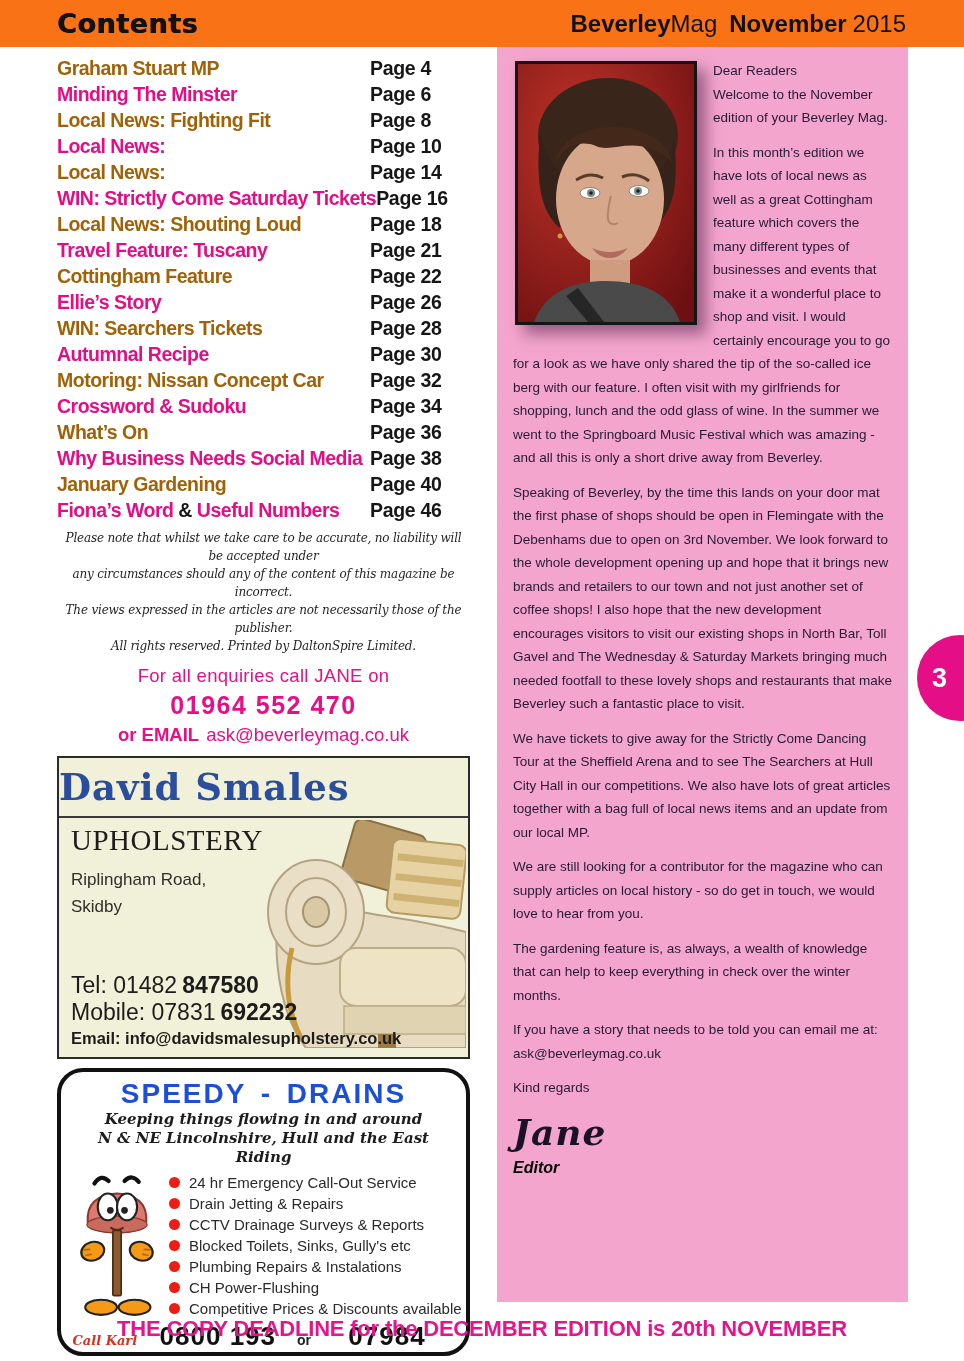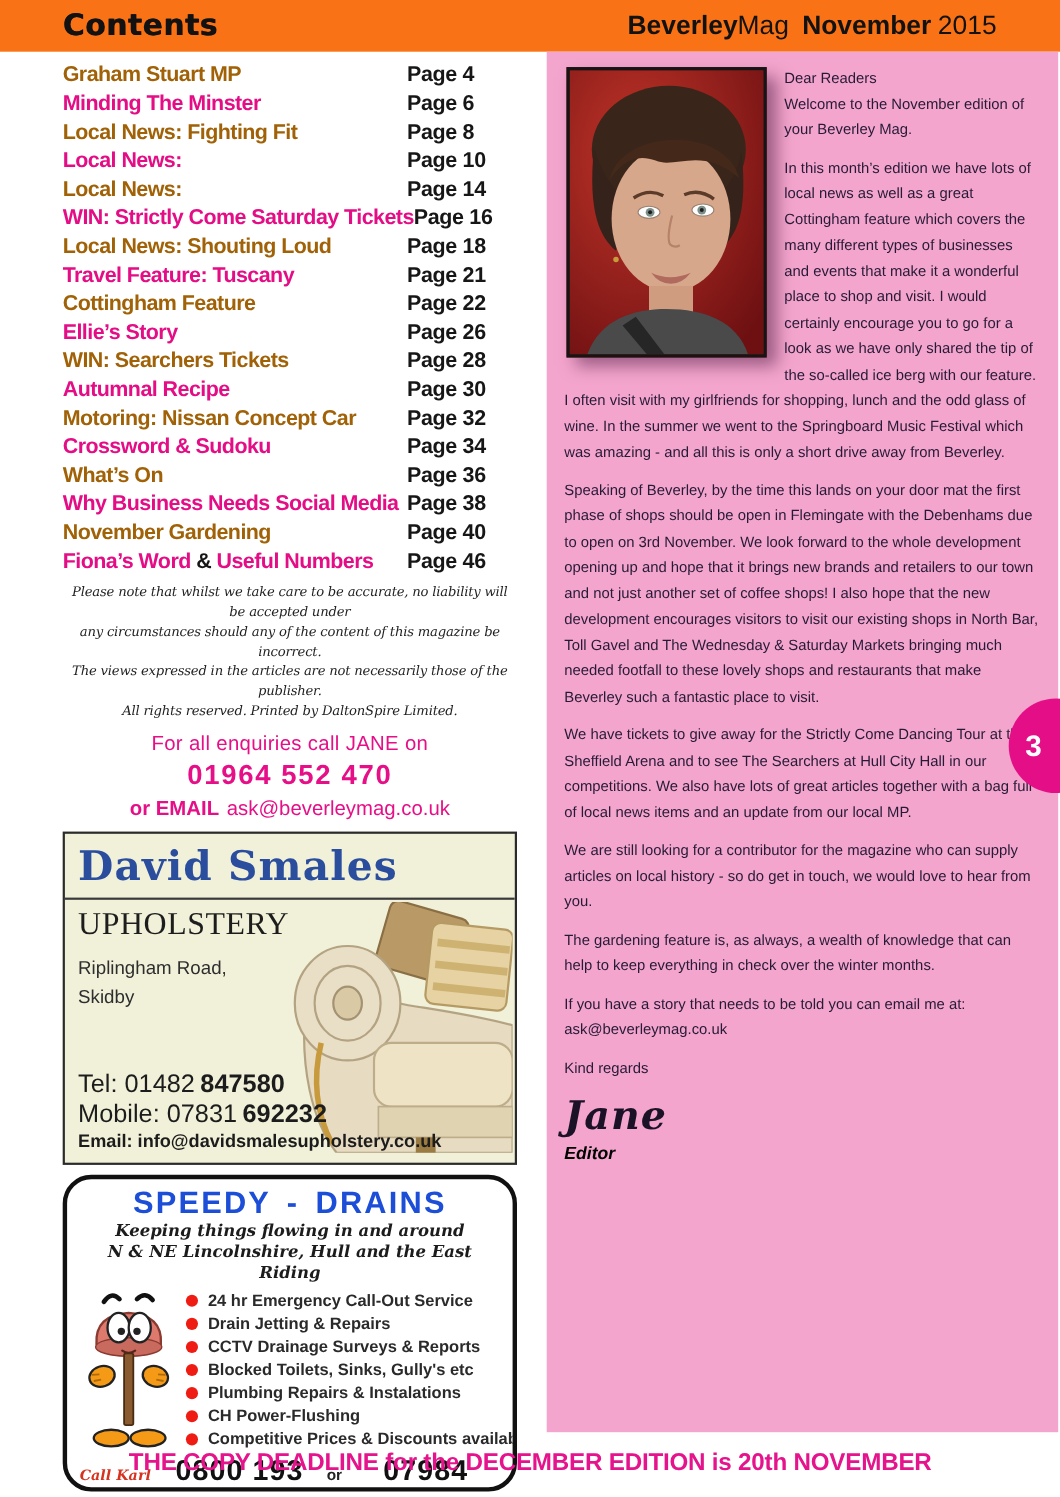--- a/index.html
+++ b/index.html
@@ -35,51 +35,51 @@
   .enq1{font-size:18.5px;letter-spacing:.3px;}
   .enq-phone{font-size:25px;font-weight:800;letter-spacing:1.5px;margin-top:4px;}
   .enq3{font-size:18.5px;margin-top:4px;}
   .enq3 .bold{font-weight:bold;margin-right:7px;}
   .enq3 .email{font-weight:normal;}
 
   
   .smales{margin-top:10px;height:303px;border:2px solid #2b2b2b;background:#f1f0d8;
       box-sizing:border-box;position:relative;overflow:hidden;}
   .smales-head{height:58px;border-bottom:2px solid #3a3a3a;display:flex;align-items:center;
-      padding-left:12px;font-family:"DejaVu Serif",serif;font-weight:bold;font-size:37px;
+      padding-left:0;font-family:"DejaVu Serif",serif;font-weight:bold;font-size:37px;
       color:#2b4d9e;letter-spacing:1px;}
   .sofa{position:absolute;right:2px;top:62px;width:238px;height:228px;}
   .smales-trade{position:absolute;left:12px;top:66px;font-family:"Liberation Serif",serif;
       font-size:29px;color:#1d1d1d;letter-spacing:.5px;}
   .smales-addr{position:absolute;left:12px;top:108px;font-size:17px;color:#2e2e2e;line-height:27px;}
   .smales-contact{position:absolute;left:12px;top:214px;color:#1c1c1c;}
   .sm-tel{font-size:23px;line-height:27px;white-space:nowrap;}
   .sm-tel .bd{font-weight:bold;margin-left:5px;}
   .sm-email{font-size:16.5px;font-weight:bold;margin-top:3px;white-space:nowrap;}
 
   
   .speedy{margin-top:9px;height:288px;border:4px solid #111;border-radius:26px;background:#fff;
       box-sizing:border-box;padding:5px 10px 0;text-align:center;overflow:hidden;}
   .speedy-name{font-family:Liberation Sans, sans-serif;font-weight:bold;font-size:28px;color:#1d4ed8;
       letter-spacing:2px;word-spacing:5px;line-height:33px;}
   .speedy-tag{font-family:"DejaVu Serif",serif;font-style:italic;font-weight:bold;
       font-size:15px;color:#1c1c1c;line-height:19px;}
   .speedy-mid{display:flex;margin-top:3px;text-align:left;align-items:flex-start;}
   .plunger{width:92px;height:150px;flex:0 0 92px;}
   .speedy-bullets{list-style:none;margin:2px 0 0;padding:0 0 0 6px;flex:1;}
-  .speedy-bullets li{display:flex;align-items:center;font-size:15px;font-weight:bold;
+  .speedy-bullets li{display:flex;align-items:center;font-size:15px;font-weight:normal;
       color:#2a2a2a;height:21px;white-space:nowrap;}
   .dot{width:11px;height:11px;border-radius:50%;background:#ee1c12;margin-right:9px;flex:0 0 11px;}
   .speedy-phone{display:flex;align-items:baseline;justify-content:center;gap:7px;margin-top:1px;}
   .call{font-family:"DejaVu Serif",serif;font-style:italic;font-weight:bold;font-size:13px;color:#d5321f;}
   .num{font-size:26px;font-weight:800;color:#111;letter-spacing:1px;}
   .or{font-size:14px;font-weight:bold;color:#222;}
 
   
-  .pink-panel{position:absolute;left:497px;top:47px;width:465px;height:1255px;background:#f4a5cd;
+  .pink-panel{position:absolute;left:497px;top:47px;width:411px;height:1255px;background:#f4a5cd;
       padding:12px 16px;box-sizing:border-box;overflow:hidden;color:#261a36;
       font-size:13.5px;line-height:23.5px;}
   .photo-wrap{float:left;width:176px;height:258px;border:3px solid #151515;
       margin:2px 16px 8px 2px;box-shadow:9px 9px 14px rgba(70,20,60,.5);background:#8c1a1a;}
   .photo-wrap svg{display:block;}
   .pink-panel p{margin:0 0 11px;}
   .bline{display:block;}
   .signature{font-family:"DejaVu Serif",serif;font-style:italic;font-weight:bold;font-size:36px;
       line-height:42px;margin:2px 0 3px;letter-spacing:1px;color:#1c1228;}
   .role{font-style:italic;font-size:16px;color:#000000;font-weight:bold;}
@@ -166,21 +166,21 @@
         </div>
       <div class="trow">
           <span class="tt">What’s On</span>
           <span class="tp">Page 36</span>
         </div>
       <div class="trow">
           <span class="tt m">Why Business Needs Social Media</span>
           <span class="tp">Page 38</span>
         </div>
       <div class="trow">
-          <span class="tt">November Gardening</span>
+          <span class="tt">January Gardening</span>
           <span class="tp">Page 40</span>
         </div>
       <div class="trow">
         <span class="tt m"><span>Fiona’s Word</span> <span class="blk">&amp;</span> <span>Useful Numbers</span></span>
           <span class="tp">Page 46</span>
       </div>
     </div>
 
     <div class="disclaimer">
       <div>Please note that whilst we take care to be accurate, no liability will be accepted under</div>

